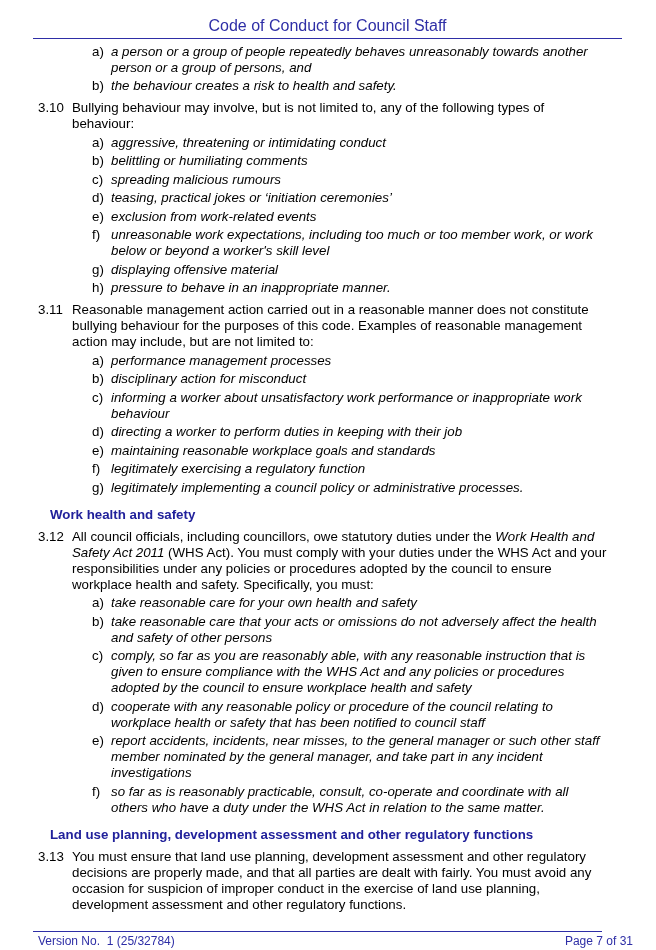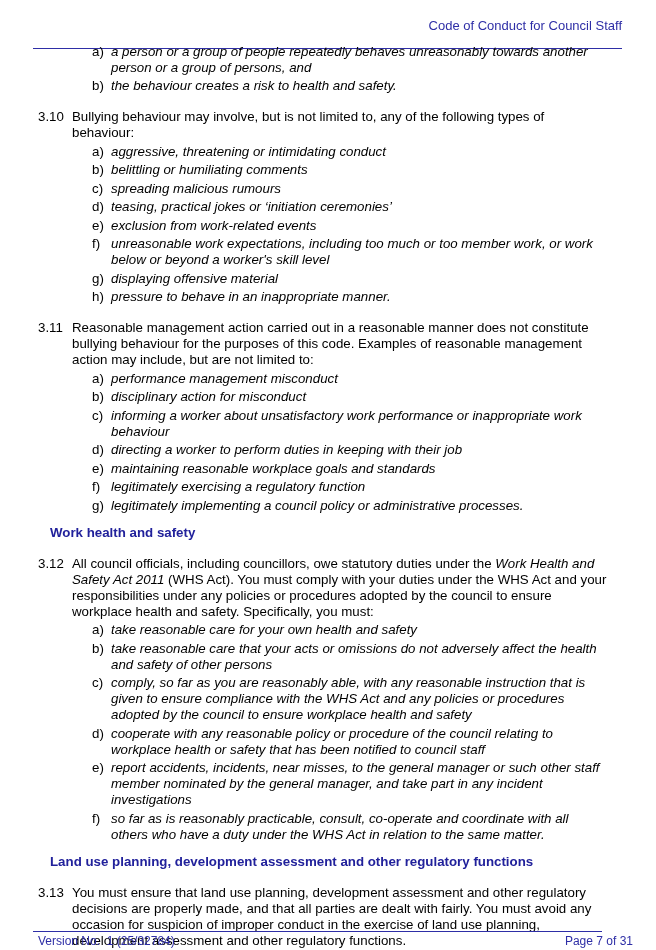--- a/index.html
+++ b/index.html
@@ -13,34 +13,34 @@
     font-size: 13.3px;
     line-height: 16px;
     color: var(--text-color, #000000);
     overflow: hidden;
   }
   .header {
     position: absolute;
     top: 18px;
     left: 33px;
     width: 589px;
-    text-align: right;
+    text-align: center;
     color: var(--accent-light, #2e2ea6);
-    font-size: 13px;
+    font-size: 16px;
     line-height: 15px;
-    padding-bottom: 15px;
+    padding-bottom: 5px;
     border-bottom: 1.4px solid var(--accent-light, #2e2ea6);
   }
   .content {
     position: absolute;
     top: 41px;
     left: 38px;
     width: 571px;
   }
-  .numbered { display: flex; margin-top: 15px; }
+  .numbered { display: flex; margin-top: 6px; }
   .num { width: 34px; flex: none; }
   .ptext { flex: 1; min-width: 0; }
   .sublist { margin-left: 54px; }
   .li { display: flex; margin-top: 2.5px; }
   .letter { width: 19px; flex: none; }
   .ltext { flex: 1; min-width: 0; font-style: italic; }
   .heading {
     color: var(--accent, #21219b);
     font-weight: bold;
     margin: 11px 0 5px 12px;
@@ -123,21 +123,21 @@
           <span class="ltext">pressure to behave in an inappropriate manner.</span>
         </div>
       </div>
       <div class="numbered">
         <span class="num">3.11</span>
         <span class="ptext"><span>Reasonable management action carried out in a reasonable manner does not constitute bullying behaviour for the purposes of this code. Examples of reasonable management action may include, but are not limited to:</span></span>
       </div>
       <div class="sublist">
         <div class="li">
           <span class="letter">a)</span>
-          <span class="ltext">performance management misconduct</span>
+          <span class="ltext">performance management processes</span>
         </div>
         <div class="li">
           <span class="letter">b)</span>
           <span class="ltext">disciplinary action for misconduct</span>
         </div>
         <div class="li">
           <span class="letter">c)</span>
           <span class="ltext">informing a worker about unsatisfactory work performance or inappropriate work behaviour</span>
         </div>
         <div class="li">

